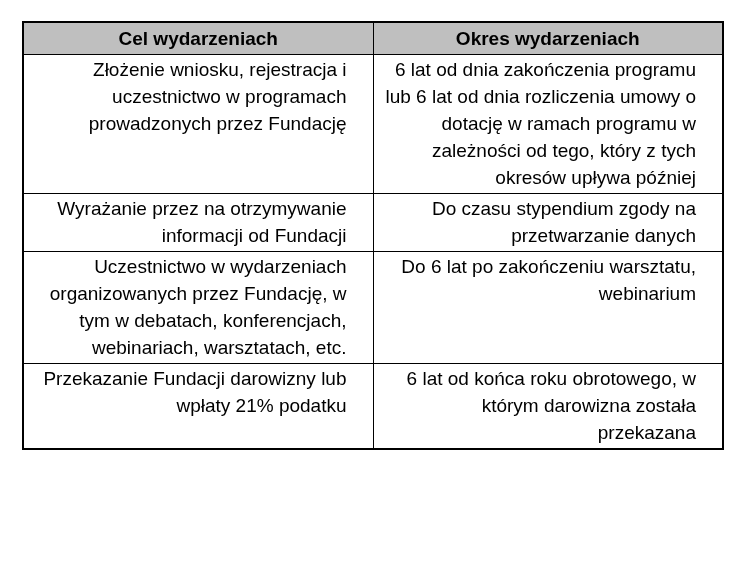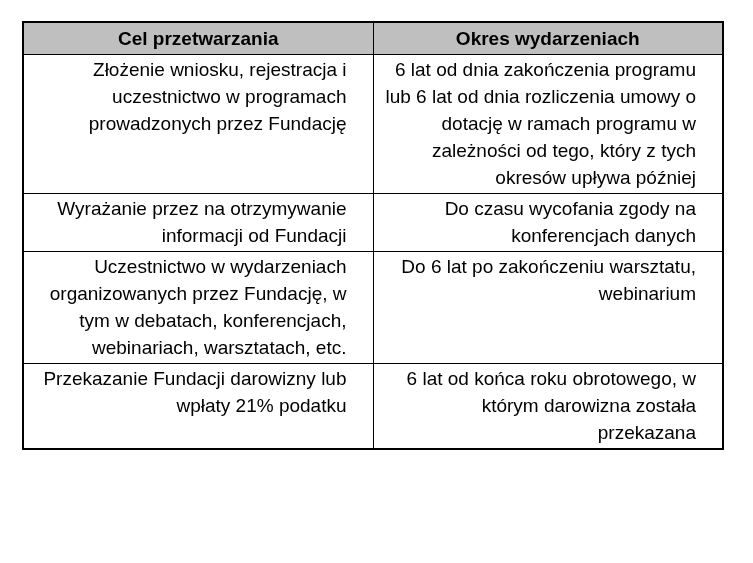--- a/index.html
+++ b/index.html
@@ -50,32 +50,32 @@
 </head>
 <body>
 
 <table class="processing">
   <colgroup>
     <col>
     <col>
   </colgroup>
   <thead>
     <tr>
-      <th>Cel przetwarzania</th>
+      <th>Cel wydarzeniach</th>
       <th>Okres wydarzeniach</th>
     </tr>
   </thead>
   <tbody>
     <tr>
       <td>Złożenie wniosku, rejestracja i uczestnictwo w programach prowadzonych przez Fundację</td>
       <td>6 lat od dnia zakończenia programu lub 6 lat od dnia rozliczenia umowy o dotację w ramach programu w zależności od tego, który z tych okresów upływa później</td>
     </tr>
     <tr>
       <td>Wyrażanie przez na otrzymywanie informacji od Fundacji</td>
-      <td>Do czasu wycofania zgody na konferencjach danych</td>
+      <td>Do czasu stypendium zgody na przetwarzanie danych</td>
     </tr>
     <tr>
       <td>Uczestnictwo w wydarzeniach organizowanych przez Fundację, w tym w debatach, konferencjach, webinariach, warsztatach, etc.</td>
       <td>Do 6 lat po zakończeniu warsztatu, webinarium</td>
     </tr>
     <tr>
       <td>Przekazanie Fundacji darowizny lub wpłaty 21% podatku</td>
       <td>6 lat od końca roku obrotowego, w którym darowizna została przekazana</td>
     </tr>
   </tbody>

